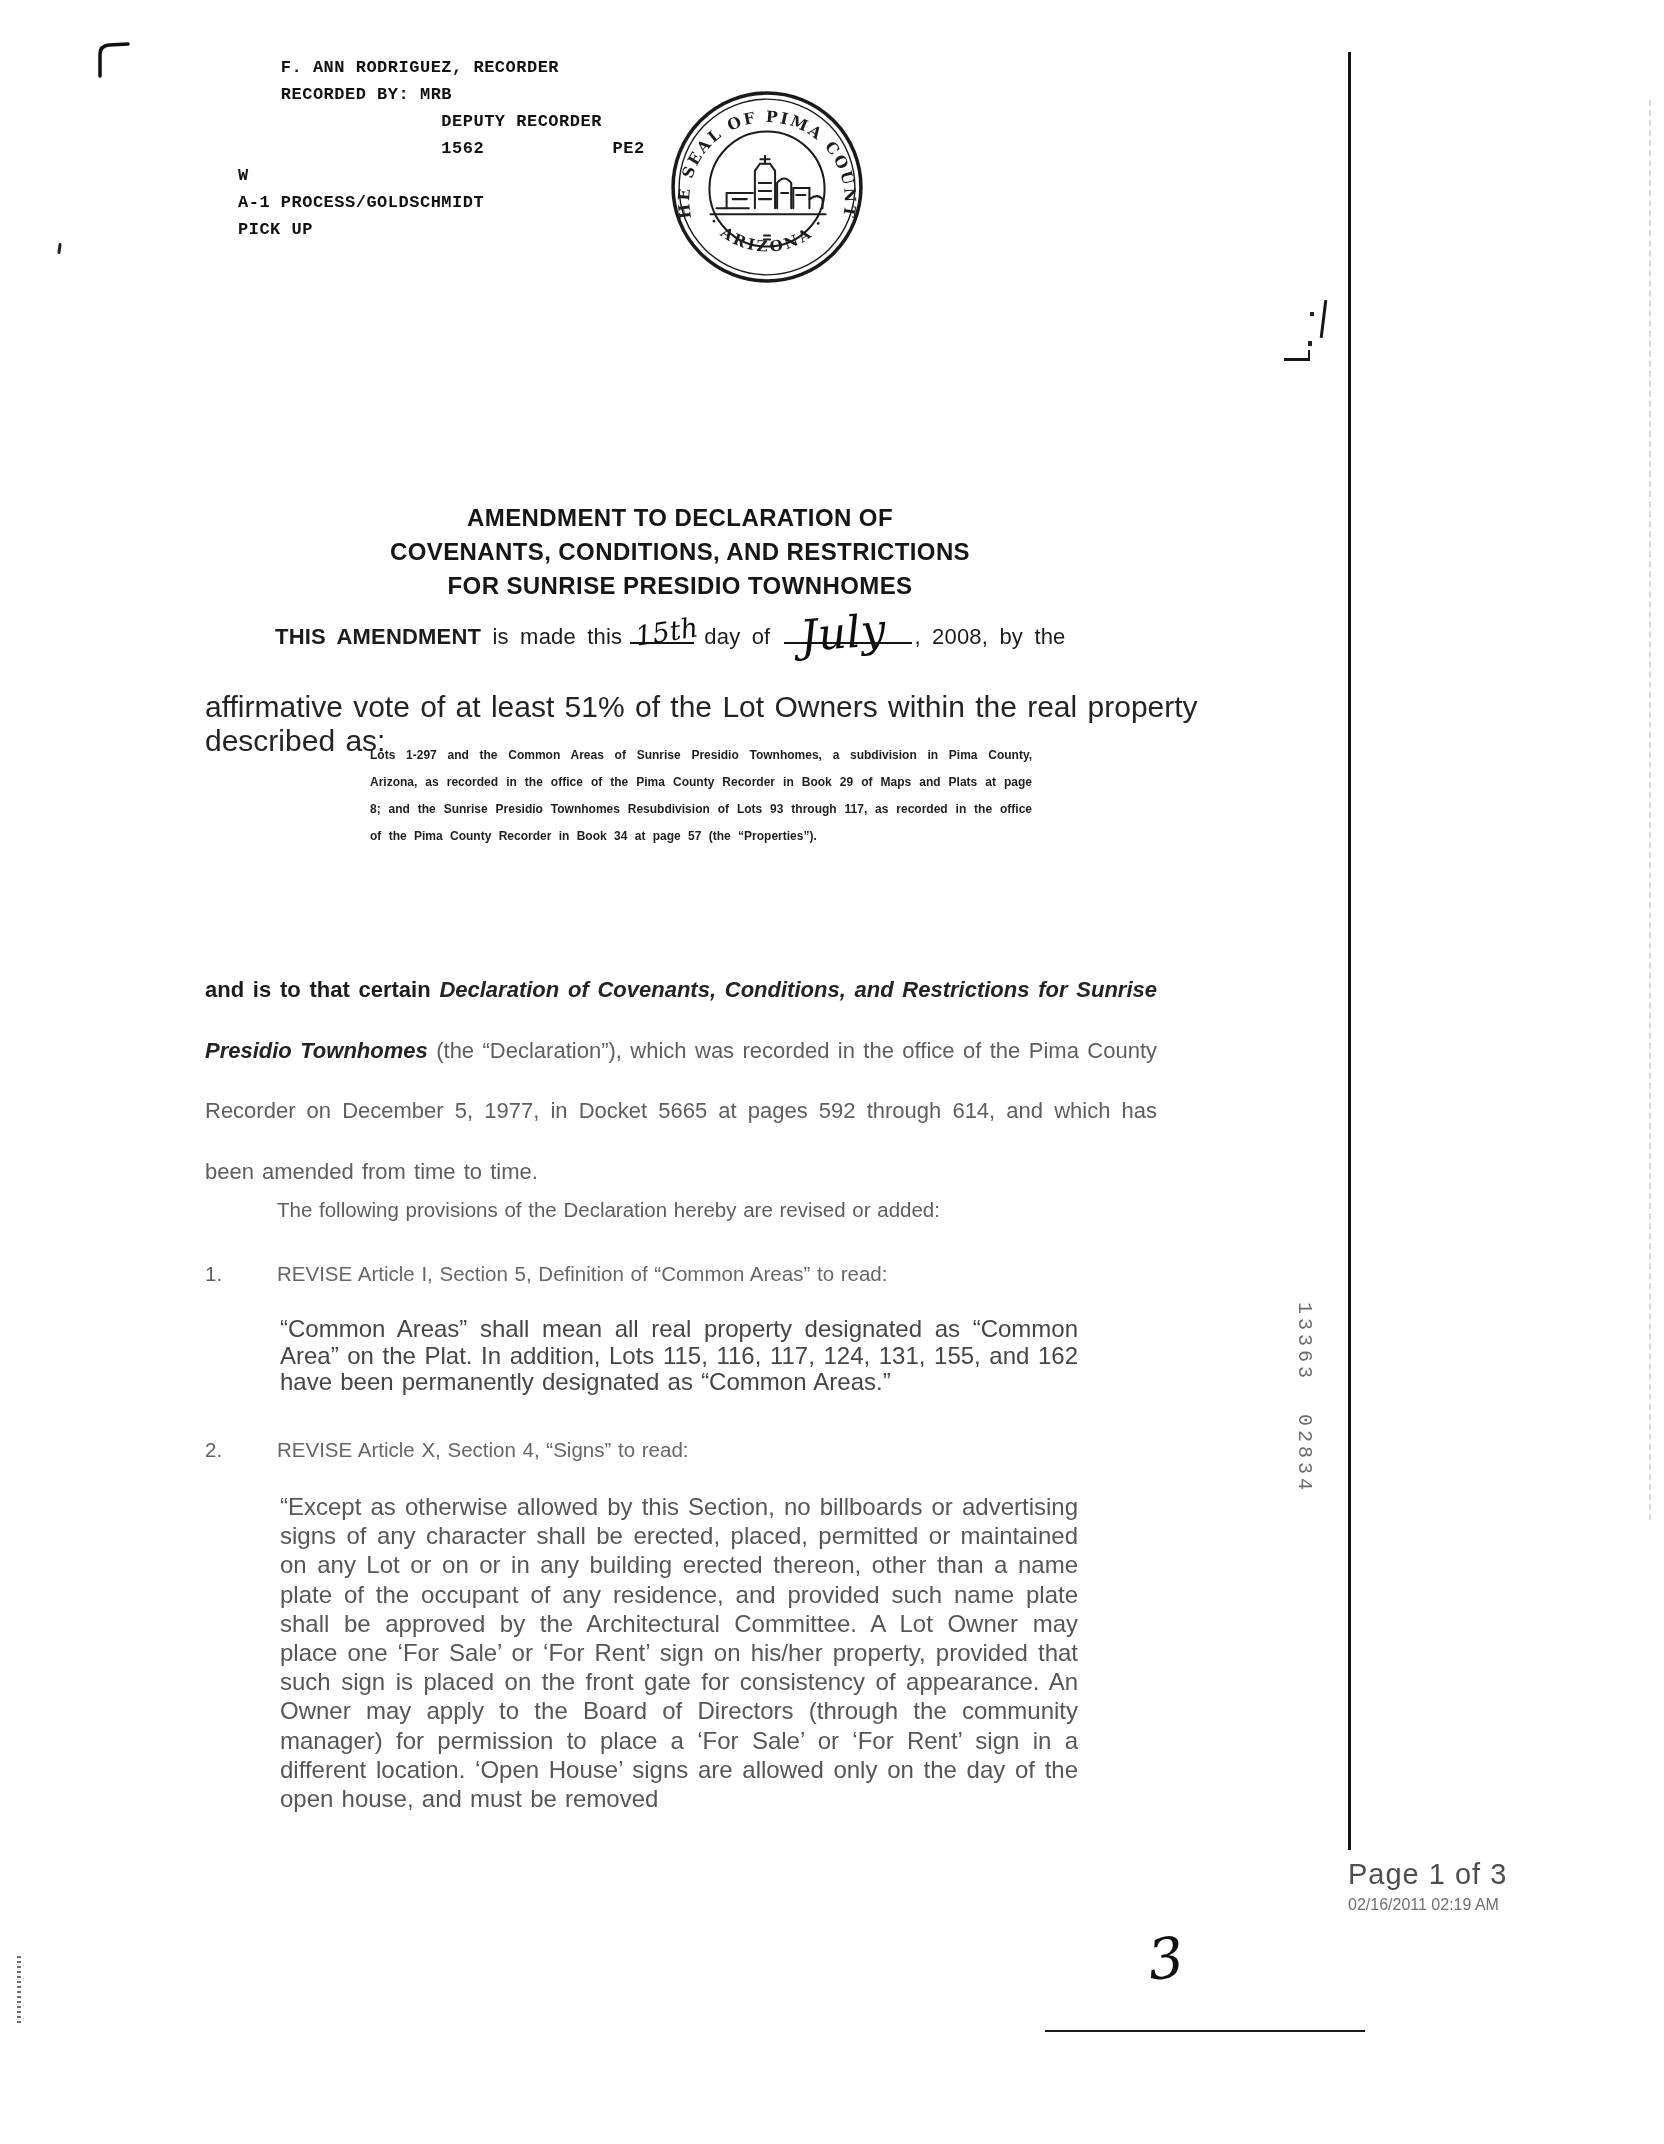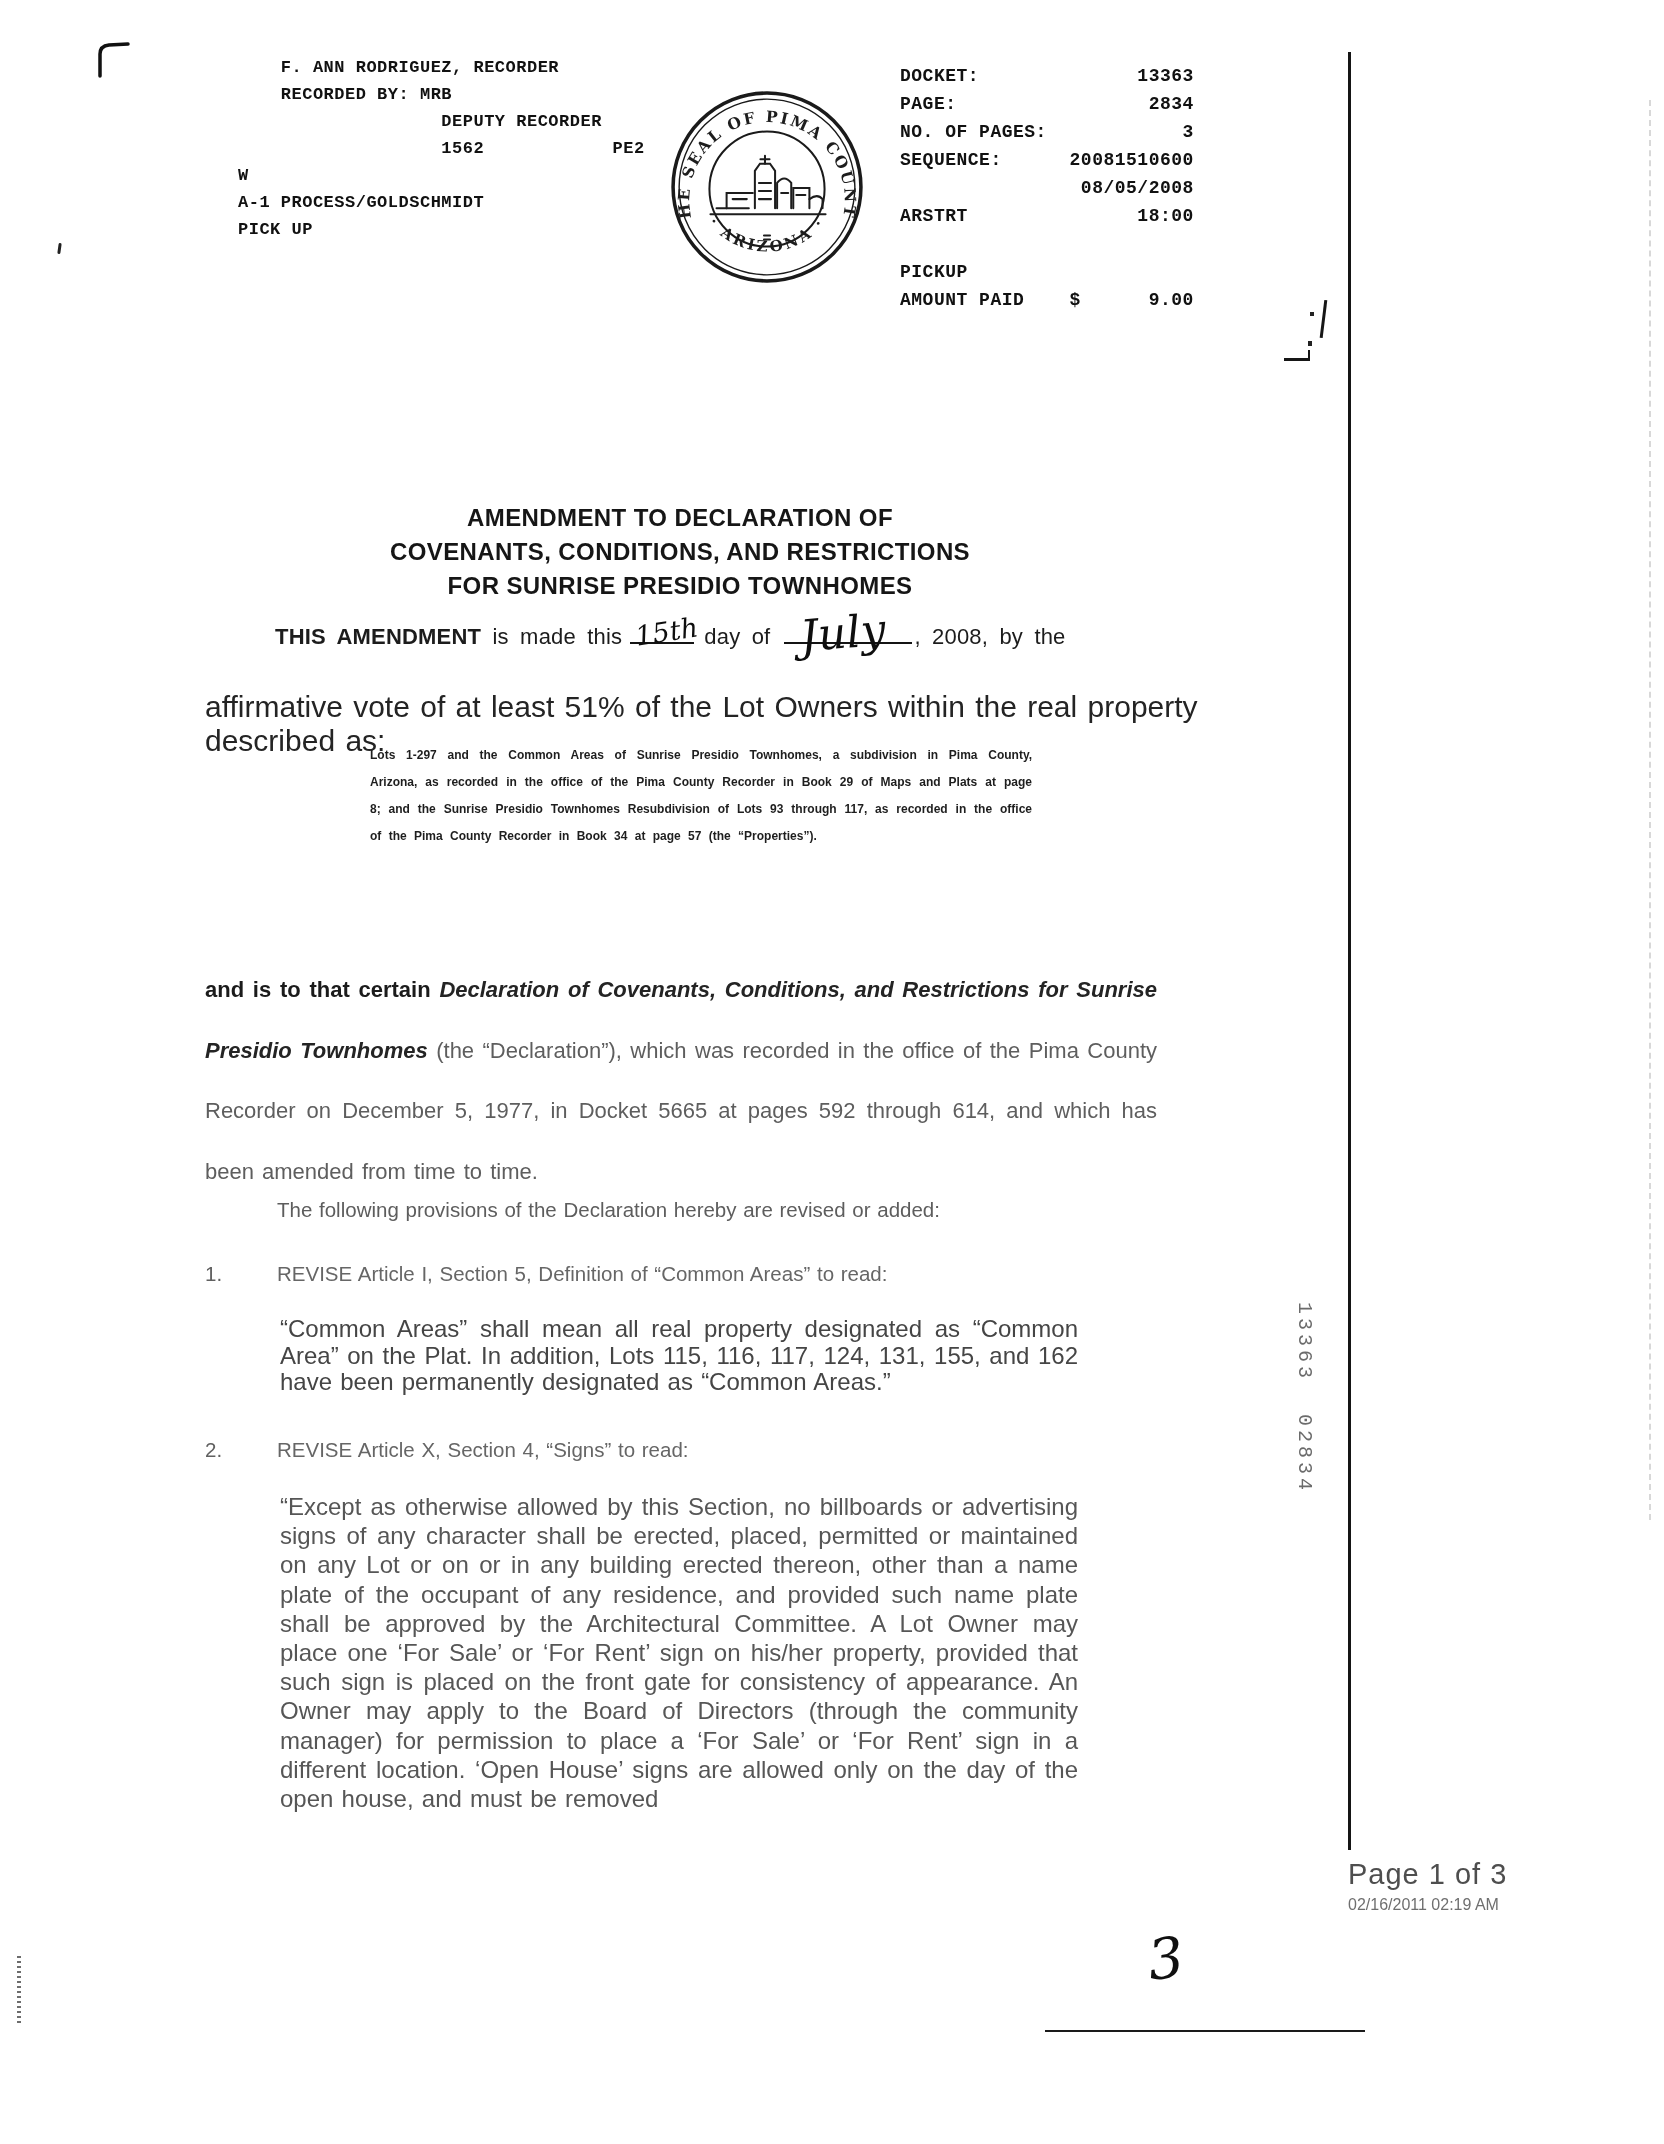--- a/index.html
+++ b/index.html
@@ -137,29 +137,20 @@
   <div class="stray-dash-tick"></div>
   <div class="speckle-streak"></div>
 
   <div class="mono-block hdr-left">    F. ANN RODRIGUEZ, RECORDER
     RECORDED BY: MRB
                    DEPUTY RECORDER
                    1562            PE2
 W
 A-1 PROCESS/GOLDSCHMIDT
 PICK UP</div>
-  <div class="mono-block hdr-right">DOCKET:              13363
-PAGE:                 2834
-NO. OF PAGES:            3
-SEQUENCE:      20081510600
-                08/05/2008
-ARSTRT               18:00
-
-PICKUP
-AMOUNT PAID    $      9.00</div>
 
   <svg class="seal" viewBox="0 0 200 200">
     <circle cx="100" cy="100" r="93" fill="none" stroke="#1a1a1a" stroke-width="3.5"></circle>
     <circle cx="100" cy="100" r="87" fill="none" stroke="#1a1a1a" stroke-width="1.4"></circle>
     <circle cx="100" cy="102" r="57" fill="none" stroke="#1a1a1a" stroke-width="2"></circle>
     <defs>
       <path id="arcTop" d="M 26,134 A 77,77 0 1 1 174,134" fill="none"></path>
       <path id="arcBottom" d="M 36,126 A 73,73 0 0 0 164,126" fill="none"></path>
     </defs>
     <text font-family="DejaVu Serif, serif" font-size="15.5" font-weight="bold" fill="#1d1d1d" letter-spacing="2.2">

